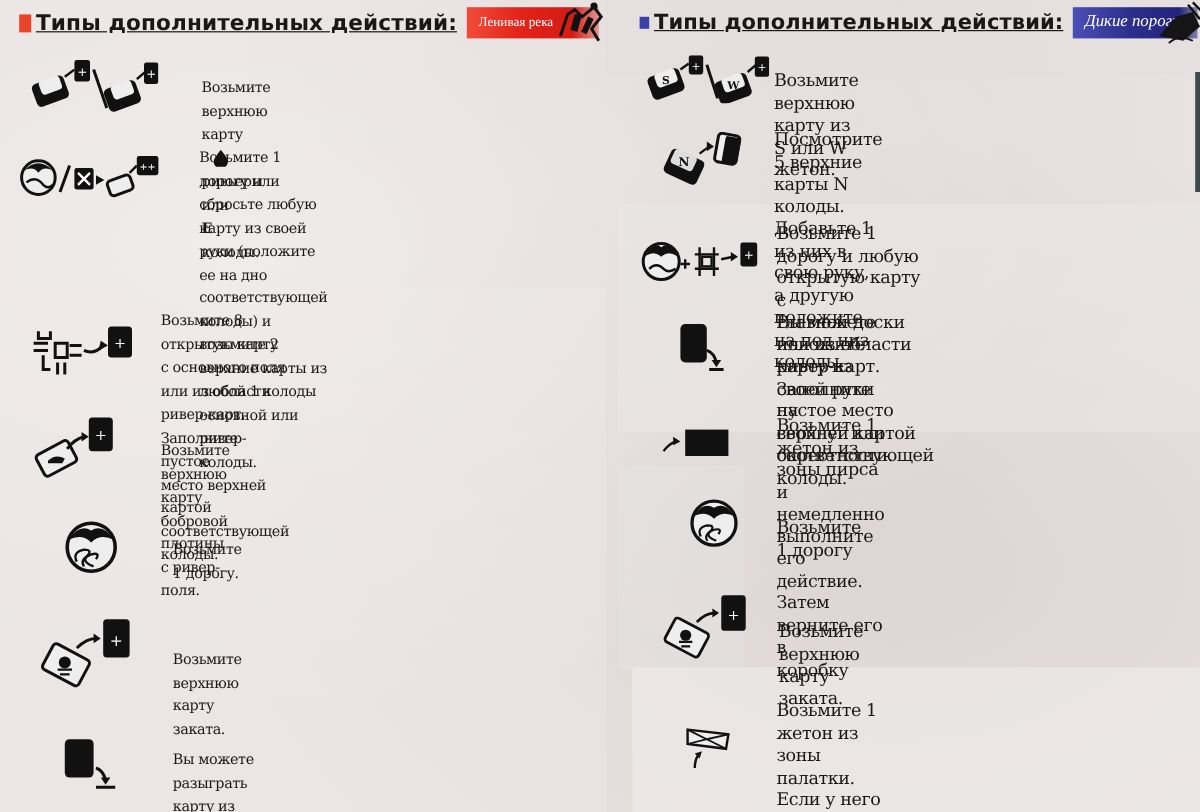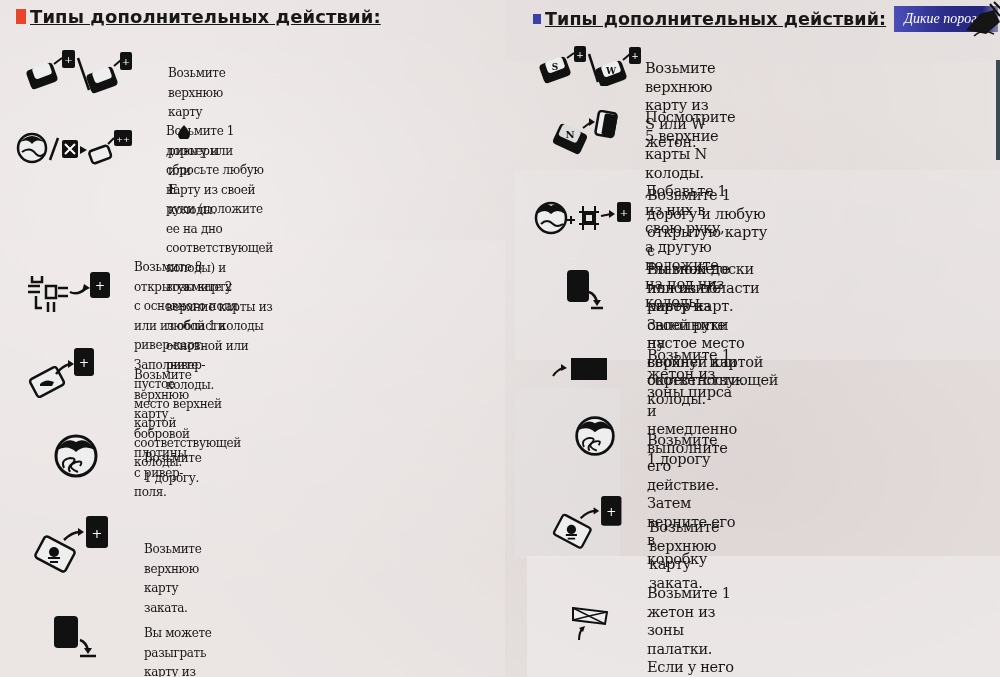--- a/index.html
+++ b/index.html
@@ -49,20 +49,29 @@
 <body>
 
 <div class="page">
 
   <div class="col left">
     <div class="patch" style="left:0;top:240px;width:505px;height:437px;background:rgba(240,236,236,0.35);"></div>
 
     <div class="header" style="left:16px;">
       <span class="sq" style="background:#e8452a;"></span>
       <span class="title">Типы дополнительных действий:</span>
+      <span class="banner" style="width:100px;background:linear-gradient(90deg,#f24b3a 0%,#e2231a 40%,#d51b12 80%,rgba(220,40,30,0.4) 100%);">
+        <span>Ленивая река</span>
+        <svg class="brush-fig" width="50" height="40" viewBox="0 0 50 40">
+          <path d="M12 30 L18 12 L24 8 L30 14 L40 6 L46 14 L38 24 L44 34" stroke="#111" stroke-width="2.5" fill="none"></path>
+          <circle cx="40" cy="5" r="3" fill="#111"></circle>
+          <rect x="22" y="12" width="6" height="14" fill="#111" transform="rotate(15 25 19)"></rect>
+          <rect x="32" y="14" width="5" height="14" fill="#111" transform="rotate(25 34 21)"></rect>
+        </svg>
+      </span>
     </div>
 
     <div class="item">
       <span class="icon" style="left:22px;top:48px;">
         <svg width="110" height="46" viewBox="0 0 110 46">
           <rect x="6" y="18" width="28" height="20" rx="4" fill="#111" transform="rotate(-20 20 28)"></rect>
           <rect x="11" y="17" width="18" height="12" rx="3" fill="#eee" transform="rotate(-20 20 23)"></rect>
           <path d="M32 16 L40 10" stroke="#111" stroke-width="2"></path>
           <rect x="40" y="2" width="13" height="18" rx="2" fill="#111"></rect>
           <text x="46.5" y="15" font-size="10" fill="#fff" text-anchor="middle">+</text>

